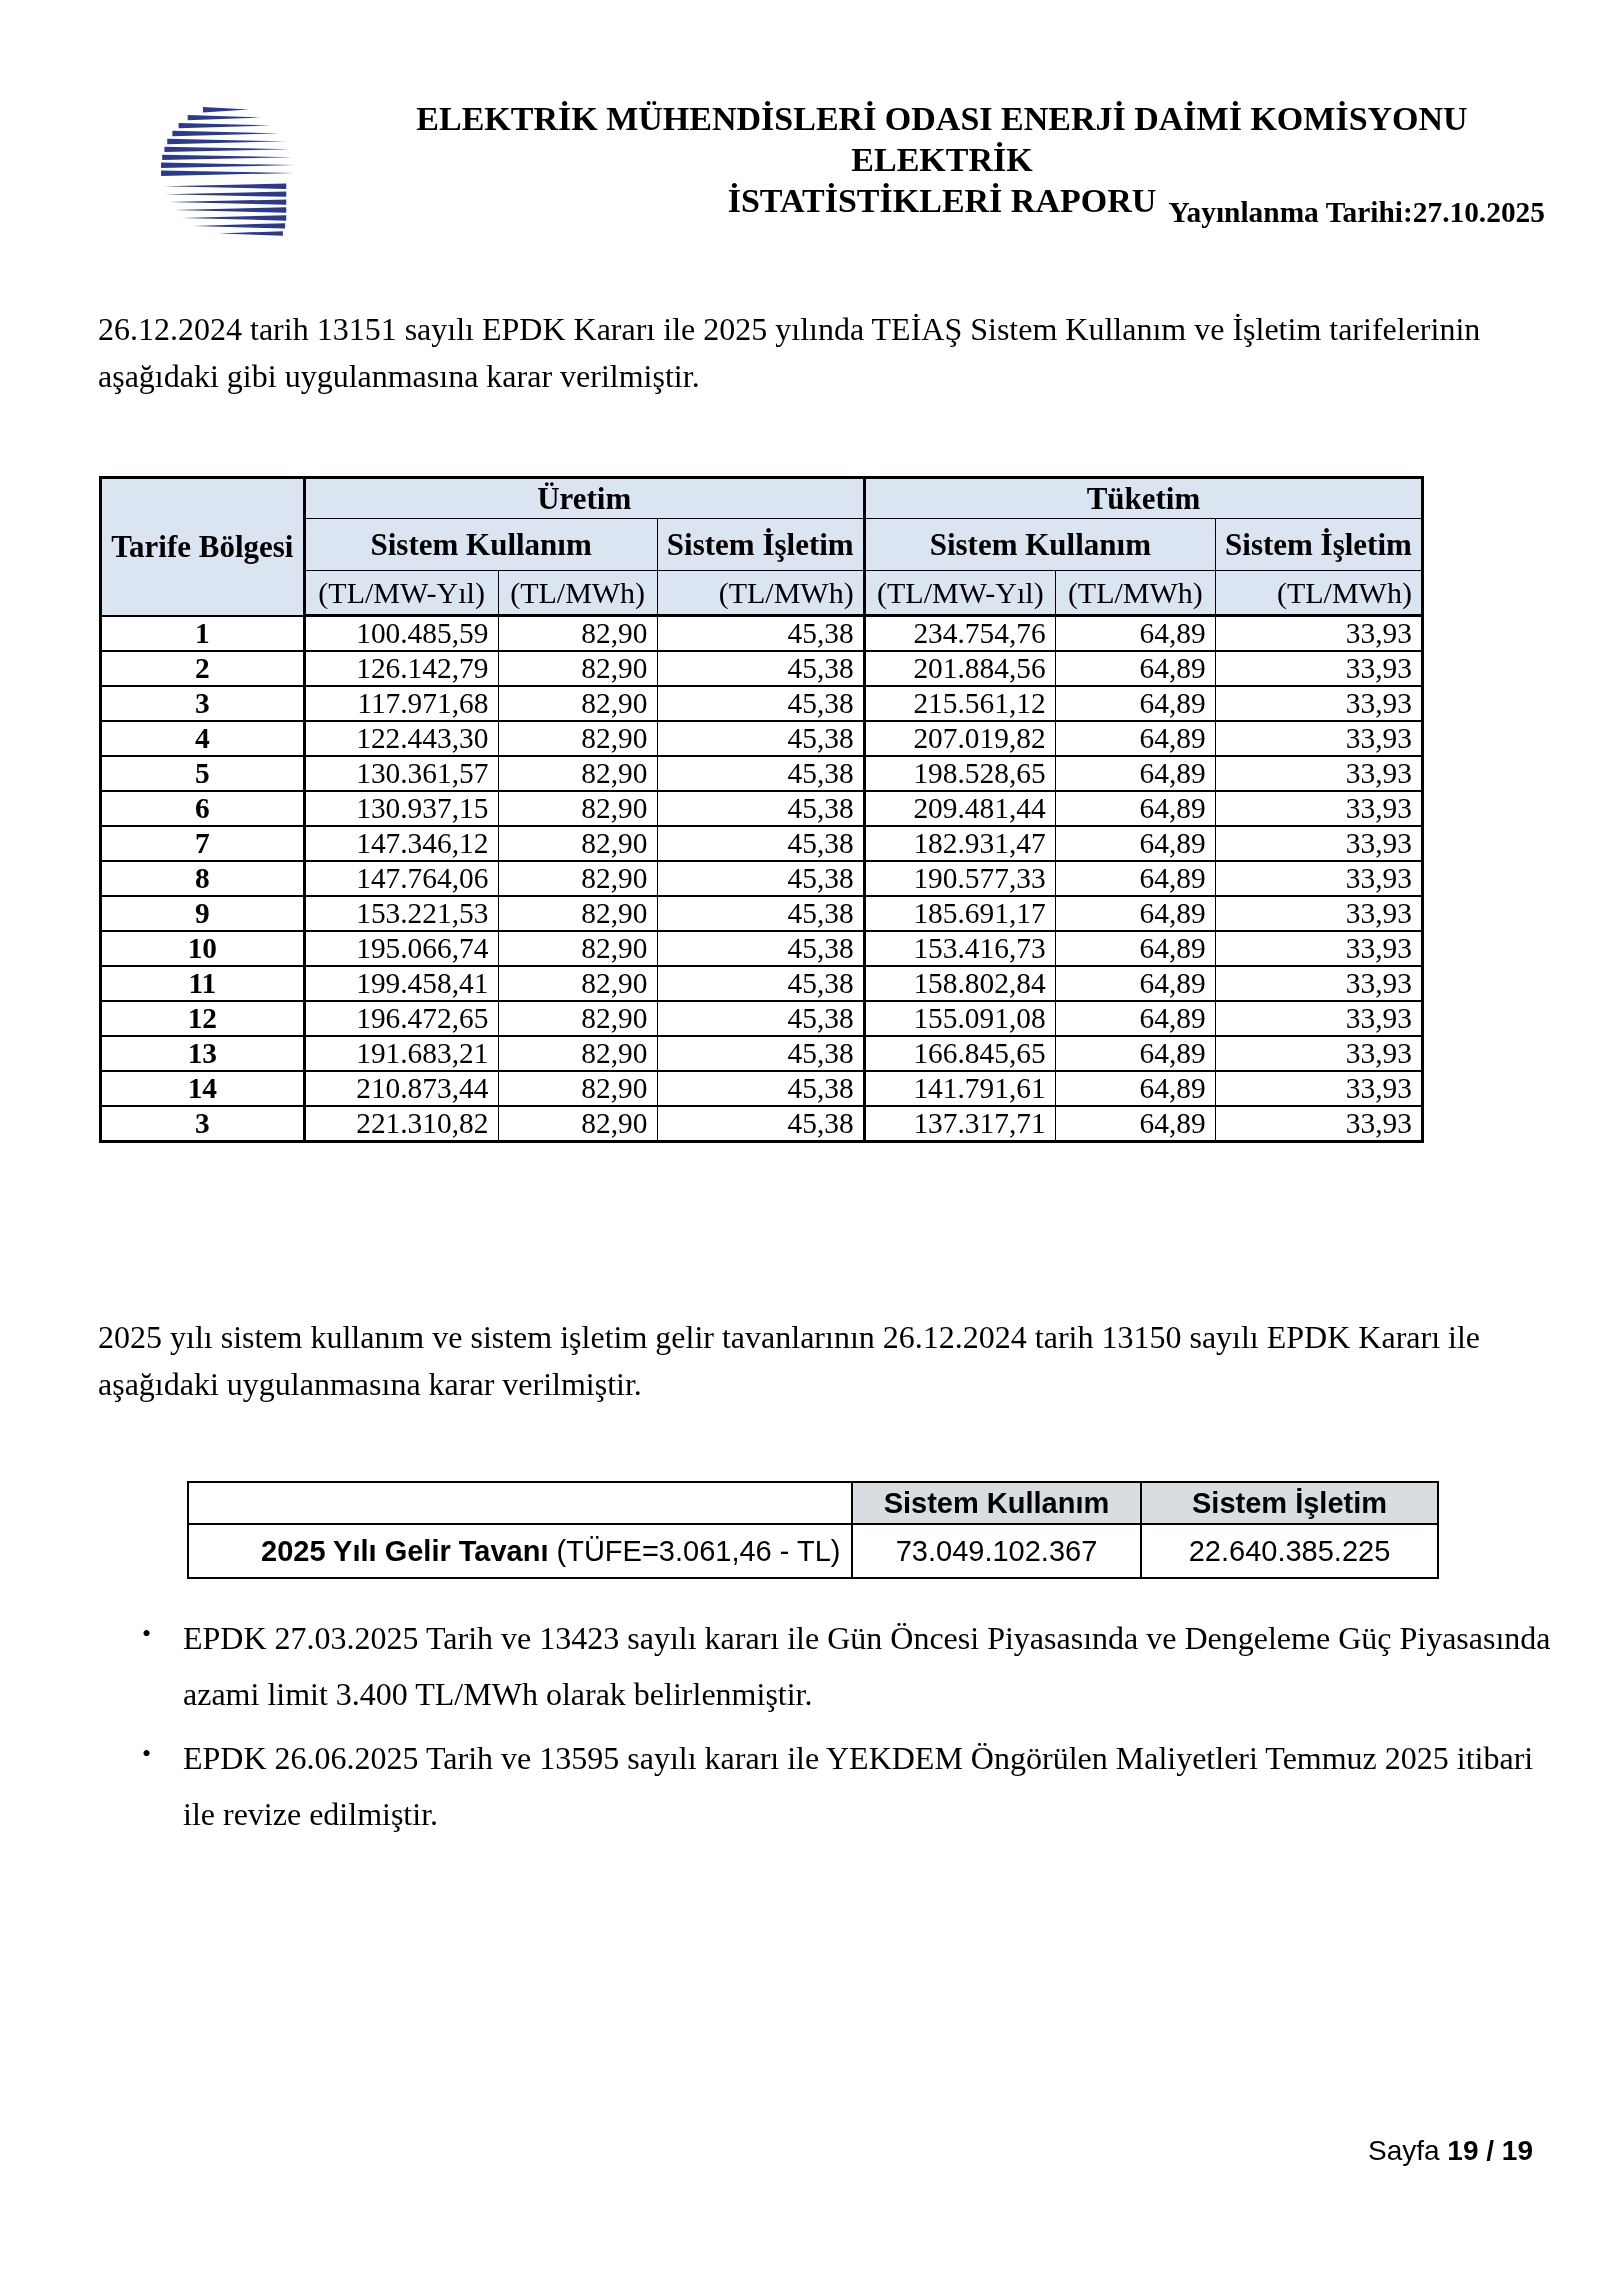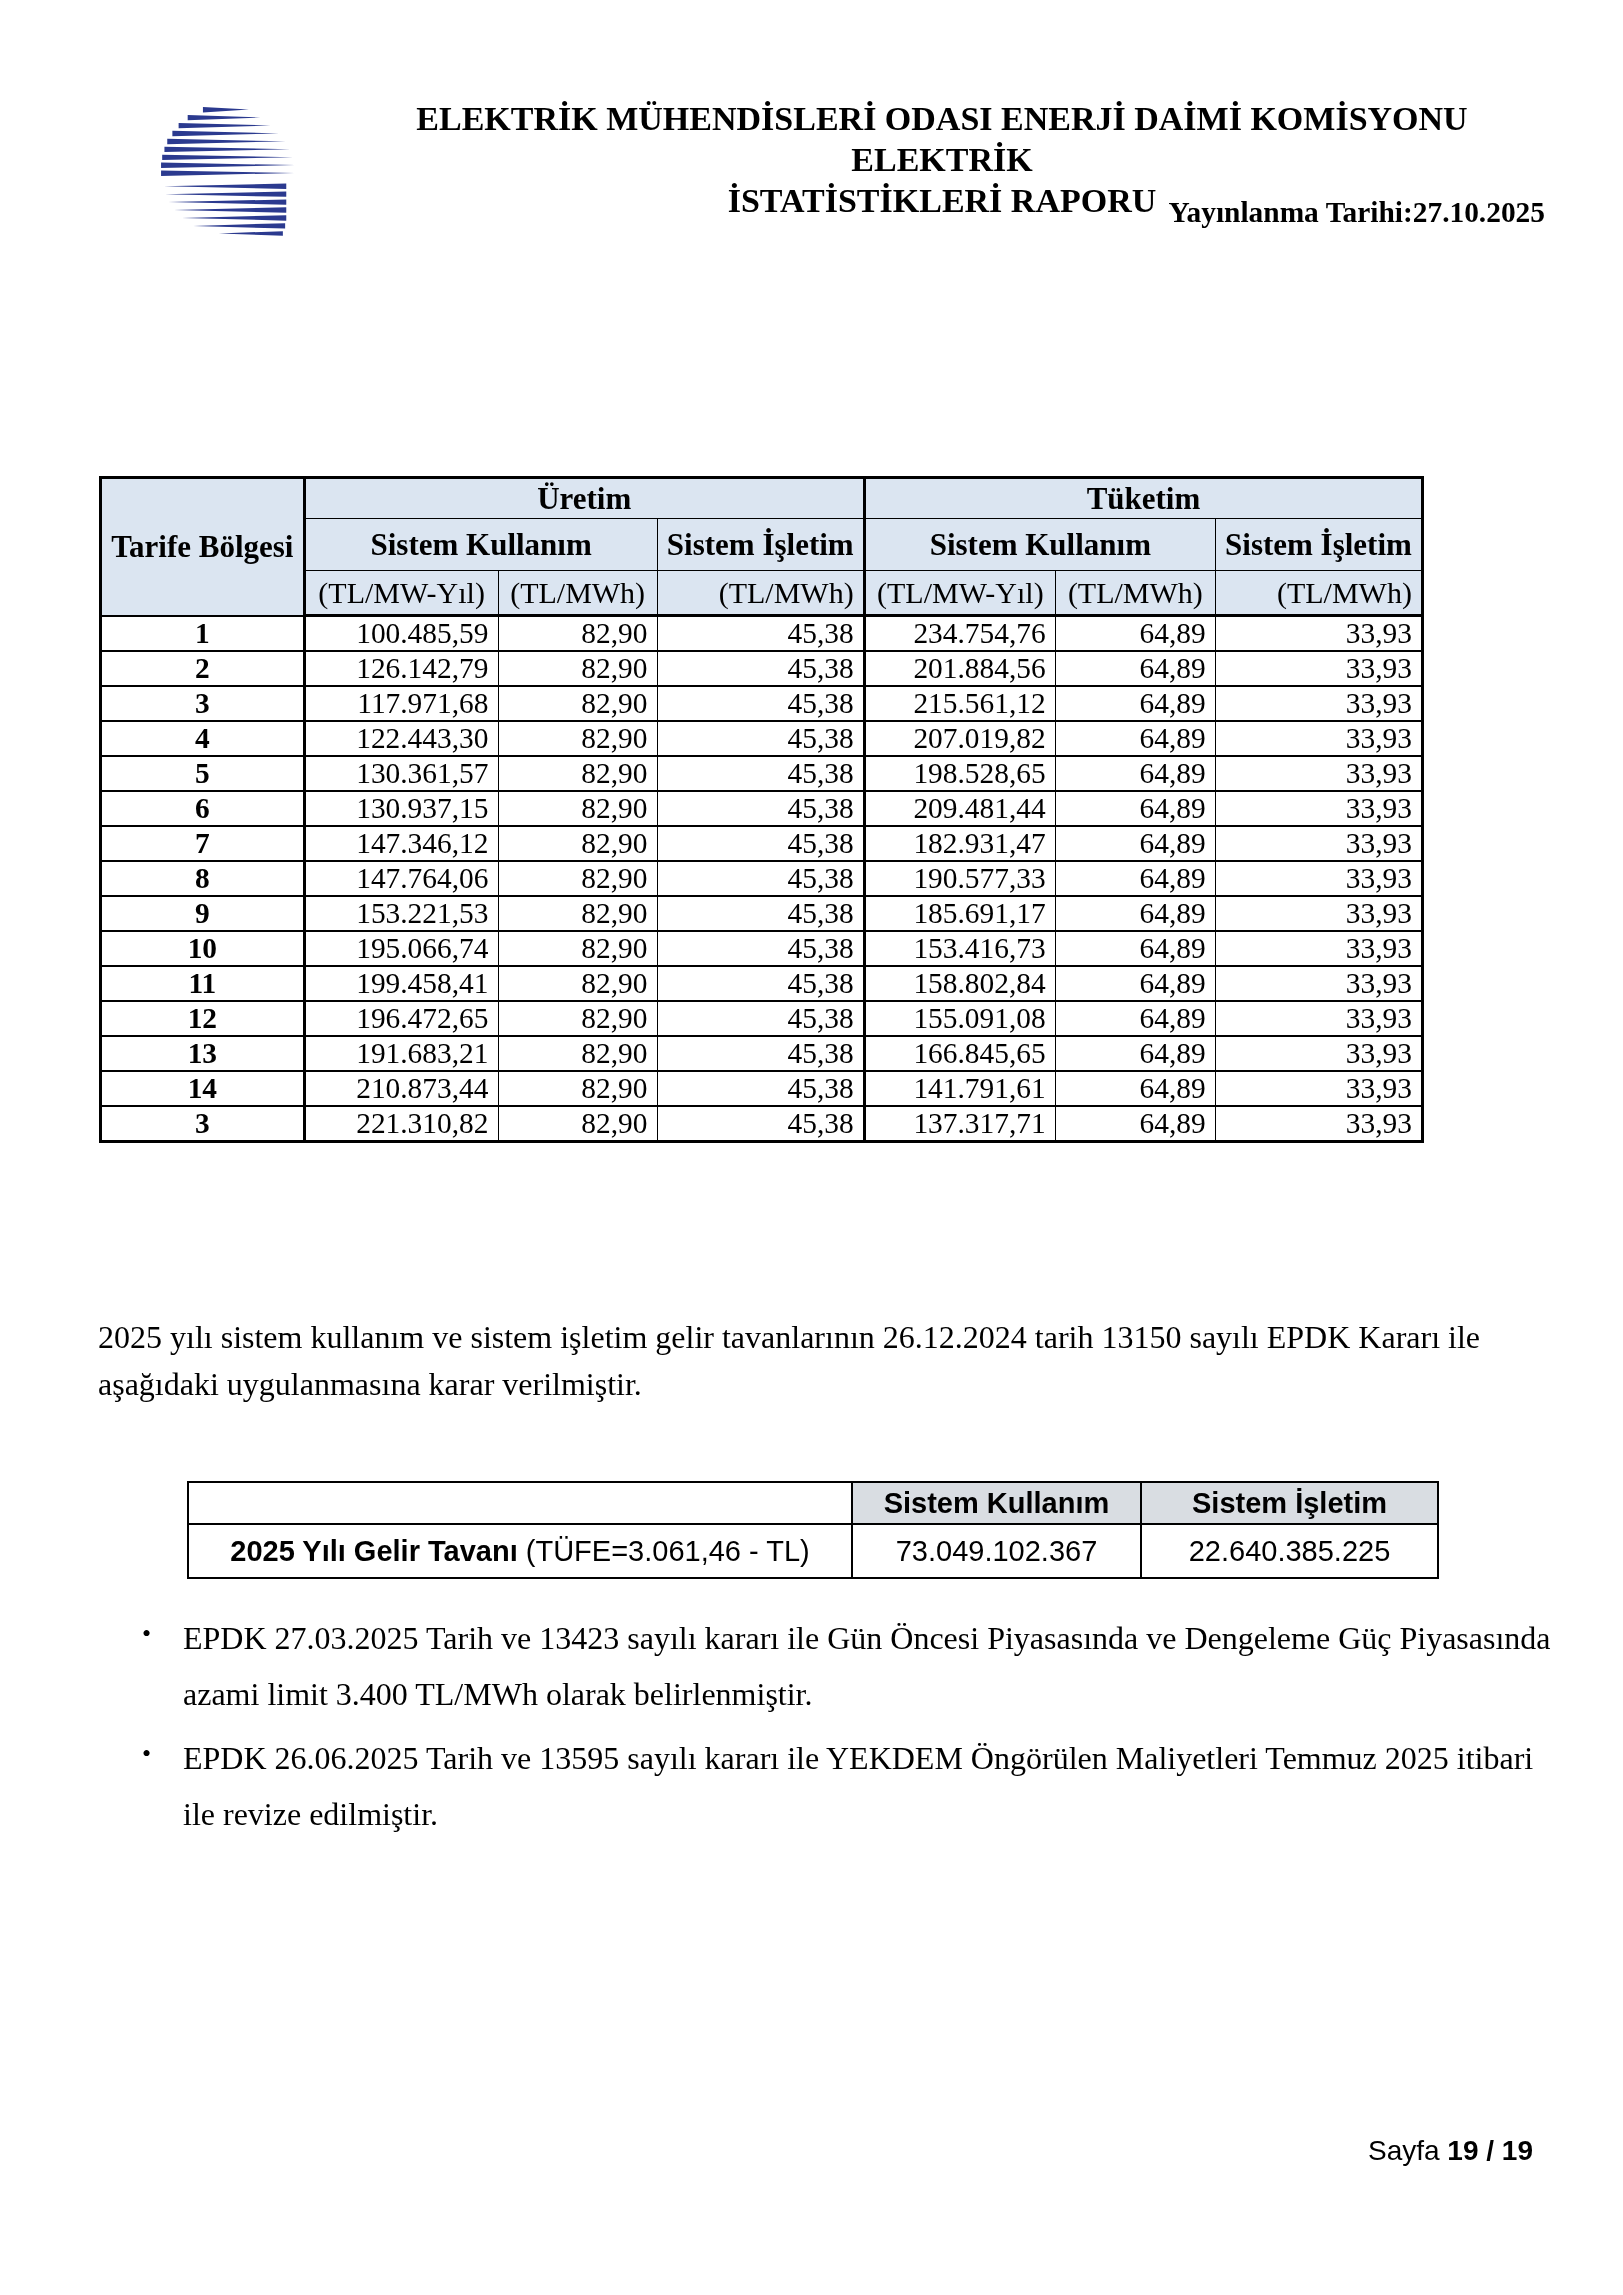--- a/index.html
+++ b/index.html
@@ -61,21 +61,21 @@
     border-collapse:collapse;table-layout:fixed;
     font-family:"Liberation Sans", sans-serif;
     font-size:29px;
     border:2.6px solid #000;
   }
   .t2 th,.t2 td{border:2px solid #000;padding:0 10.5px;white-space:nowrap;}
   .t2 tr.hrow{height:42px;}
   .t2 tr.drow{height:54px;}
   .t2 .gray{background:#d9dde2;font-weight:bold;text-align:center;}
   .t2 .blank{background:#fff;}
-  .t2 .lbl{text-align:center;}
+  .t2 .lbl{text-align:right;}
   .t2 .lbl .b{font-weight:bold;}
   .t2 .val{text-align:center;}
   
   .bullet{
     position:absolute;left:142px;width:1427px;
     font-size:32px;line-height:1.74;
   }
   .bullet .dot{
     display:inline-block;width:41px;font-size:26px;vertical-align:top;
   }
@@ -118,20 +118,21 @@
     </svg>
   </div>
 
   <div class="title">
     <div>ELEKTRİK MÜHENDİSLERİ ODASI ENERJİ DAİMİ KOMİSYONU ELEKTRİK</div>
     <div>İSTATİSTİKLERİ RAPORU</div>
   </div>
 
   <div class="pub-date">Yayınlanma Tarihi:27.10.2025</div>
 
+  <div class="para para1">26.12.2024 tarih 13151 sayılı EPDK Kararı ile 2025 yılında TEİAŞ Sistem Kullanım ve İşletim tarifelerinin aşağıdaki gibi uygulanmasına karar verilmiştir.</div>
 
   <table class="t1">
     <colgroup>
       <col style="width:153px">
         <col style="width:194px">
         <col style="width:159px">
       <col style="width:190px">
         <col style="width:191px">
         <col style="width:160px">
         <col style="width:198px">

